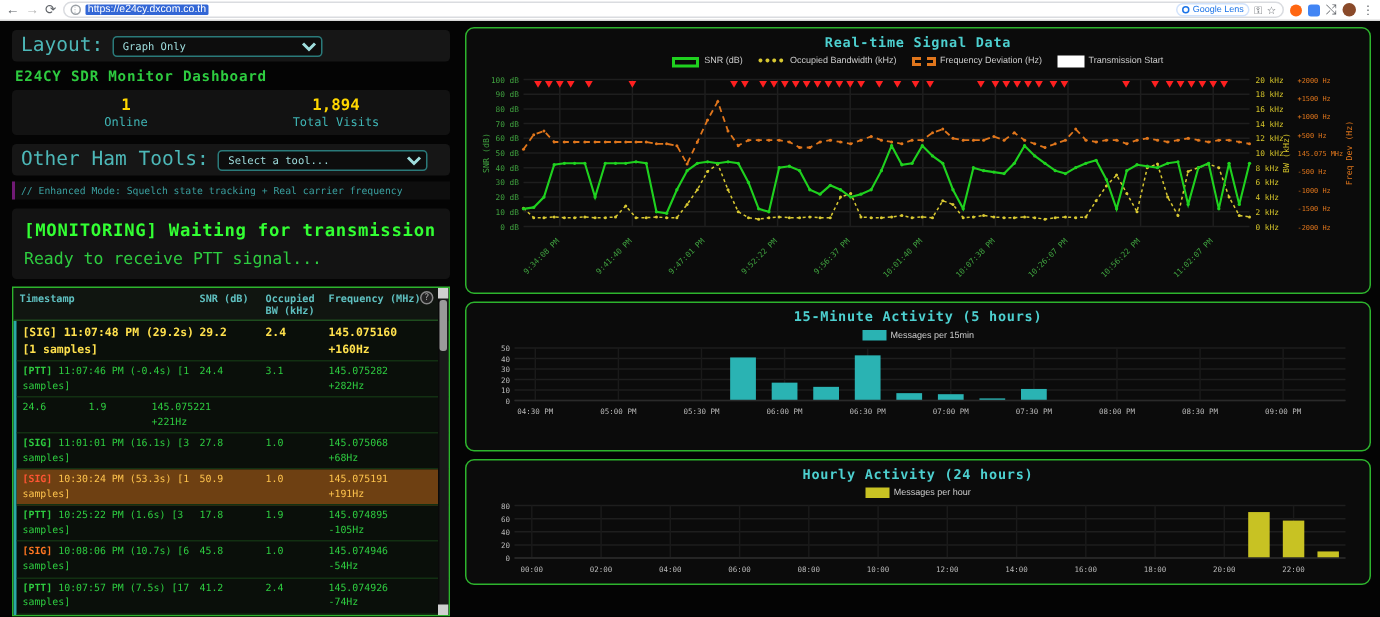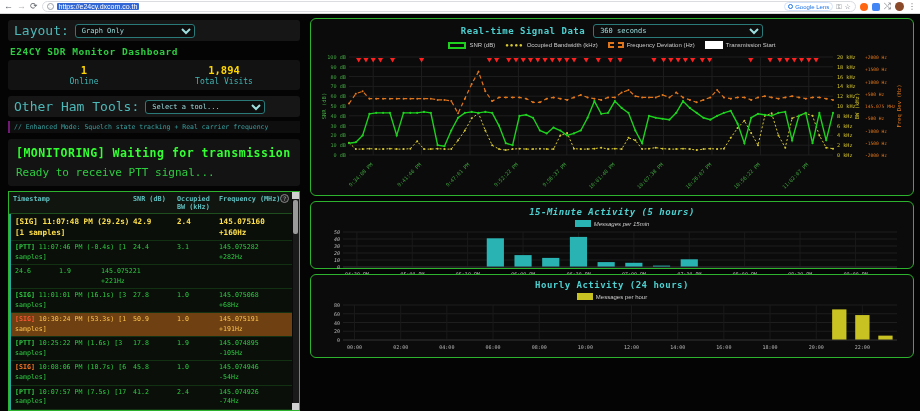--- a/index.html
+++ b/index.html
@@ -21,21 +21,21 @@
   .menu-dots { color:#5f6368; font-size:8px; }
 
   
   .page { height:397px; background:#040404; display:flex; color:#2ecc40; }
   .left-col { width:302px; padding:6px 2px 0 8px; display:flex; flex-direction:column; }
   .right-col { flex:1; padding:4px 6px 0 8px; display:flex; flex-direction:column; gap:5px; }
 
   .bar { background:#161616; border-radius:3px; display:flex; align-items:center; gap:6px; padding:3px 6px; }
   .bar-label { color:#4db8b8; font-size:13px; }
   select { background:#0d0d0d; border:1px solid #2a7a7a; color:#9fdede; font-size:7px; font-family:"DejaVu Sans Mono", monospace; border-radius:3px; padding:1px 2px; height:14px; }
-  .sel-wide { width:120px; }
+  .sel-wide { width:140px; }
 
   .dash-title { color:#2ecc40; font-weight:bold; font-size:9.5px; margin:5px 2px 3px; letter-spacing:.5px; }
 
   .stats { background:#121212; border-radius:3px; display:flex; padding:4px 6px; margin-bottom:6px; }
   .stat { flex:1; text-align:center; }
   .stat .v { color:#ffd700; font-weight:bold; font-size:10.5px; }
   .stat .l { color:#3fb5b5; font-size:8px; margin-top:1px; }
 
   .note { border-left:2px solid #701a75; background:#0e0e0e; color:#3aa0a0; font-size:6.5px; padding:2px 4px; margin:4px 0; }
 
@@ -143,21 +143,21 @@
       <div class="thead">
         <div class="c h-ts">Timestamp</div>
         <div class="c h-sn">SNR (dB)</div>
         <div class="c h-bw">Occupied BW (kHz)</div>
         <div class="c h-fq">Frequency (MHz)</div>
       </div>
       <div class="help-badge">?</div>
       <div class="tbody">
           <div class="trow latest">
             <div class="c ts"><span class="tag">[SIG]</span> 11:07:48 PM (29.2s) [1 samples]</div>
-            <div class="c sn">42.9</div>
+            <div class="c sn">29.2</div>
             <div class="c bw">2.4</div>
             <div class="c fq">145.075160<br>+160Hz</div>
           </div>
           <div class="trow normal">
             <div class="c ts"><span class="tag">[PTT]</span> 11:07:46 PM (-0.4s) [1 samples]</div>
             <div class="c sn">24.4</div>
             <div class="c bw">3.1</div>
             <div class="c fq">145.075282<br>+282Hz</div>
           </div>
           <div class="trow normal">
@@ -208,23 +208,20 @@
         <div class="vbtn" style="bottom:0;"></div>
       </div>
     </div>
   </div>
 
   <div class="right-col">
 
     <div class="panel" style="height:178px;">
       <div class="p-head">
         <span class="p-title">Real-time Signal Data</span>
-        <select style="width:170px;">
-          <option>360 seconds</option>
-        </select>
       </div>
       <div class="legend">
         <span class="leg-item">
             <span class="sw-snr"></span>
             <span>SNR (dB)</span>
           </span>
         <span class="leg-item">
             <span class="sw-bw">●●●●</span>
             <span>Occupied Bandwidth (kHz)</span>
           </span>
@@ -556,21 +553,21 @@
           <polygon points="448.47999999999996,7 453.68,7 451.08,11.5" fill="#ff2020"></polygon>
           <polygon points="458.15999999999997,7 463.36,7 460.76,11.5" fill="#ff2020"></polygon>
           <polygon points="465.42,7 470.62000000000006,7 468.02000000000004,11.5" fill="#ff2020"></polygon>
           <polygon points="472.68,7 477.88000000000005,7 475.28000000000003,11.5" fill="#ff2020"></polygon>
           <polygon points="479.94,7 485.14000000000004,7 482.54,11.5" fill="#ff2020"></polygon>
           <polygon points="487.19999999999993,7 492.4,7 489.79999999999995,11.5" fill="#ff2020"></polygon>
           <polygon points="494.46,7 499.66,7 497.06,11.5" fill="#ff2020"></polygon>
         </svg>
     </div>
 
-    <div class="panel" style="height:68px;font-style:italic;">
+    <div class="panel" style="height:100px;">
       <div class="p-head">
           <span class="p-title">15-Minute Activity (5 hours)</span>
         </div>
       <div class="legend">
         <span class="leg-item">
             <span class="sw-15"></span>
             <span>Messages per 15min</span>
           </span>
       </div>
       <svg width="586" height="52">

